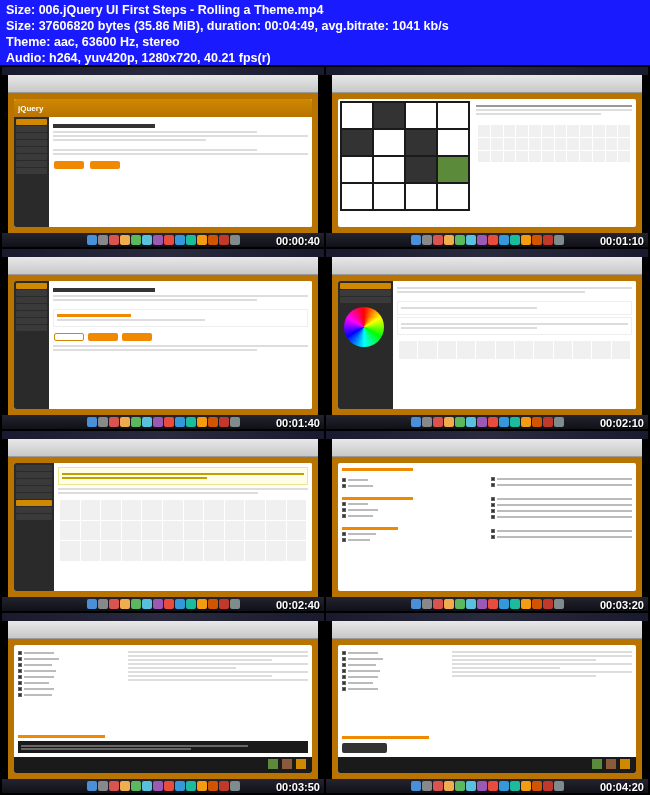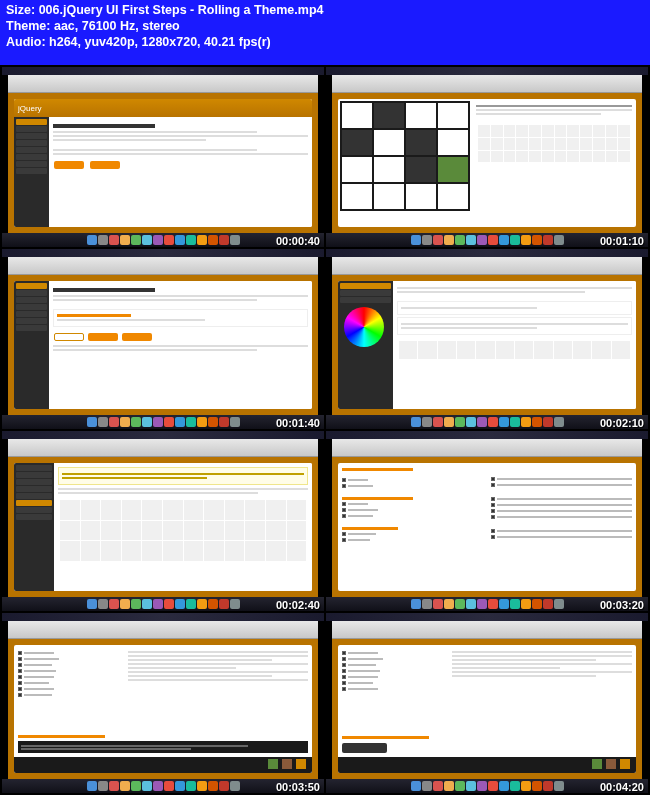--- a/index.html
+++ b/index.html
@@ -13,21 +13,21 @@
   .dock { height: 14px; background: linear-gradient(180deg, rgba(60,60,80,0.6), rgba(20,20,30,0.8)); display: flex; justify-content: center; align-items: center; gap: 1px; padding: 1px 0; }
   .dock-icon { width: 10px; height: 10px; border-radius: 2px; }
   .browser { flex: 1; background: #b87300; display: flex; flex-direction: column; margin: 0 6px; }
   .browser-chrome { height: 18px; background: linear-gradient(180deg, #e8e8e8, #c8c8c8); border-bottom: 1px solid #999; }
   .browser-content { flex: 1; background: #b87300; padding: 6px; }
   .page { background: #fff; height: 100%; border-radius: 2px; overflow: hidden; position: relative; }
   .timestamp { position: absolute; bottom: 0; right: 4px; color: #fff; font-size: 11px; font-weight: bold; font-family: Arial; text-shadow: 1px 1px 1px #000; z-index: 10; }
   
   
   .jquery-header { height: 18px; background: linear-gradient(180deg, #d08800, #b87300); display: flex; align-items: center; padding: 0 4px; }
-  .jquery-logo { color: #fff; font-size: 8px; font-weight: normal; }
+  .jquery-logo { color: #fff; font-size: 8px; font-weight: bold; }
   .page-body { display: flex; height: calc(100% - 18px); }
   .sidebar-dark { width: 35px; background: #2a2a2a; padding: 2px; }
   .sidebar-item { height: 6px; background: #3a3a3a; margin-bottom: 1px; border-radius: 1px; }
   .sidebar-item.active { background: #d08800; }
   .main-white { flex: 1; background: #fff; padding: 4px; }
   .text-line { height: 2px; background: #ddd; margin: 2px 0; }
   .text-line.short { width: 60%; }
   .text-line.med { width: 80%; }
   .text-line.dark { background: #999; }
   .heading-line { height: 4px; background: #333; width: 40%; margin: 3px 0; }
@@ -55,21 +55,22 @@
   
   .dark-band { background: #1a1a1a; height: 16px; margin-top: auto; }
   .footer-icons { display: flex; gap: 4px; justify-content: flex-end; padding: 2px 6px; }
   .footer-icon { width: 10px; height: 10px; }
 </style>
 </head>
 <body>
 
 <div class="header">
   <div><span>Size:</span> <span>006.jQuery UI First Steps - Rolling a Theme.mp4</span></div>
-  <div><span>Theme:</span> <span>aac, 76100 Hz, stereo</span></div>
+  <div><span>Size:</span> <span>37606820 bytes (35.86 MiB), duration: 00:04:49, avg.bitrate: 1041 kb/s</span></div>
+  <div><span>Theme:</span> <span>aac, 63600 Hz, stereo</span></div>
   <div><span>Audio:</span> <span>h264, yuv420p, 1280x720, 40.21 fps(r)</span></div>
 </div>
 
 <div class="grid">
 
   <div class="thumb">
     <div class="thumb-inner">
       <div class="desktop-bg"></div>
       <div class="browser">
         <div class="browser-chrome"></div>

